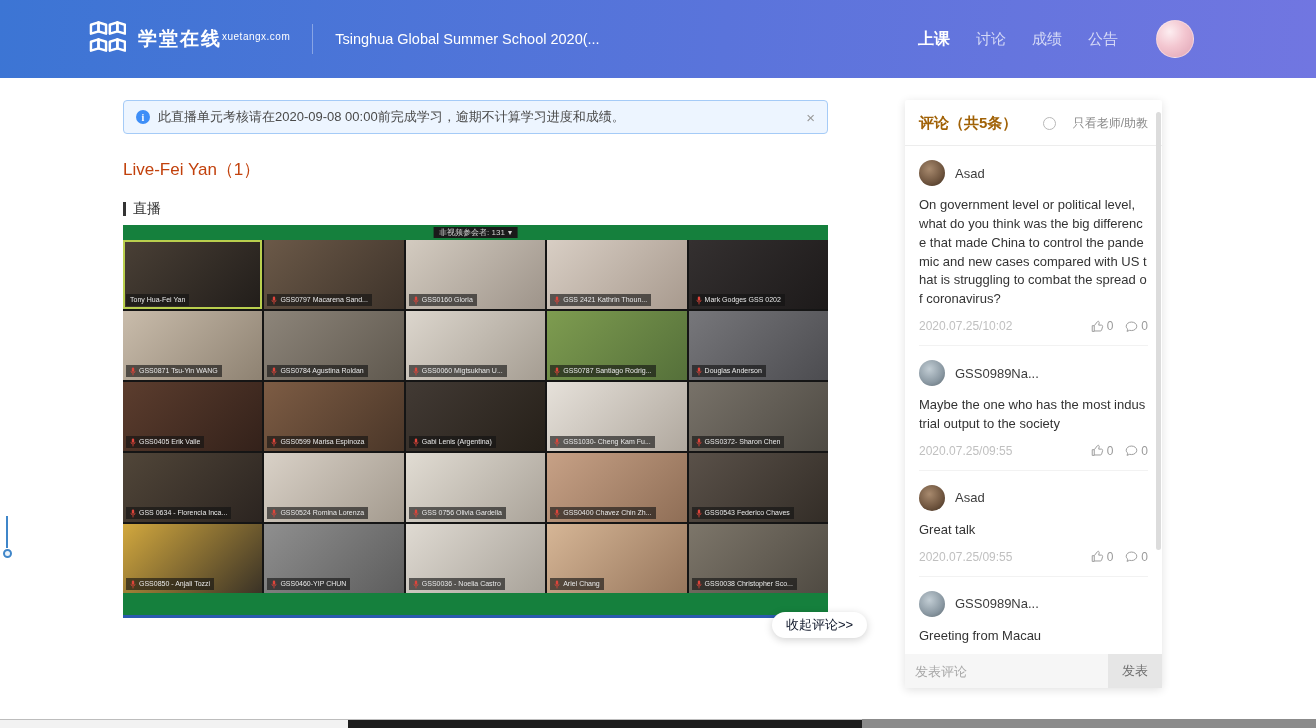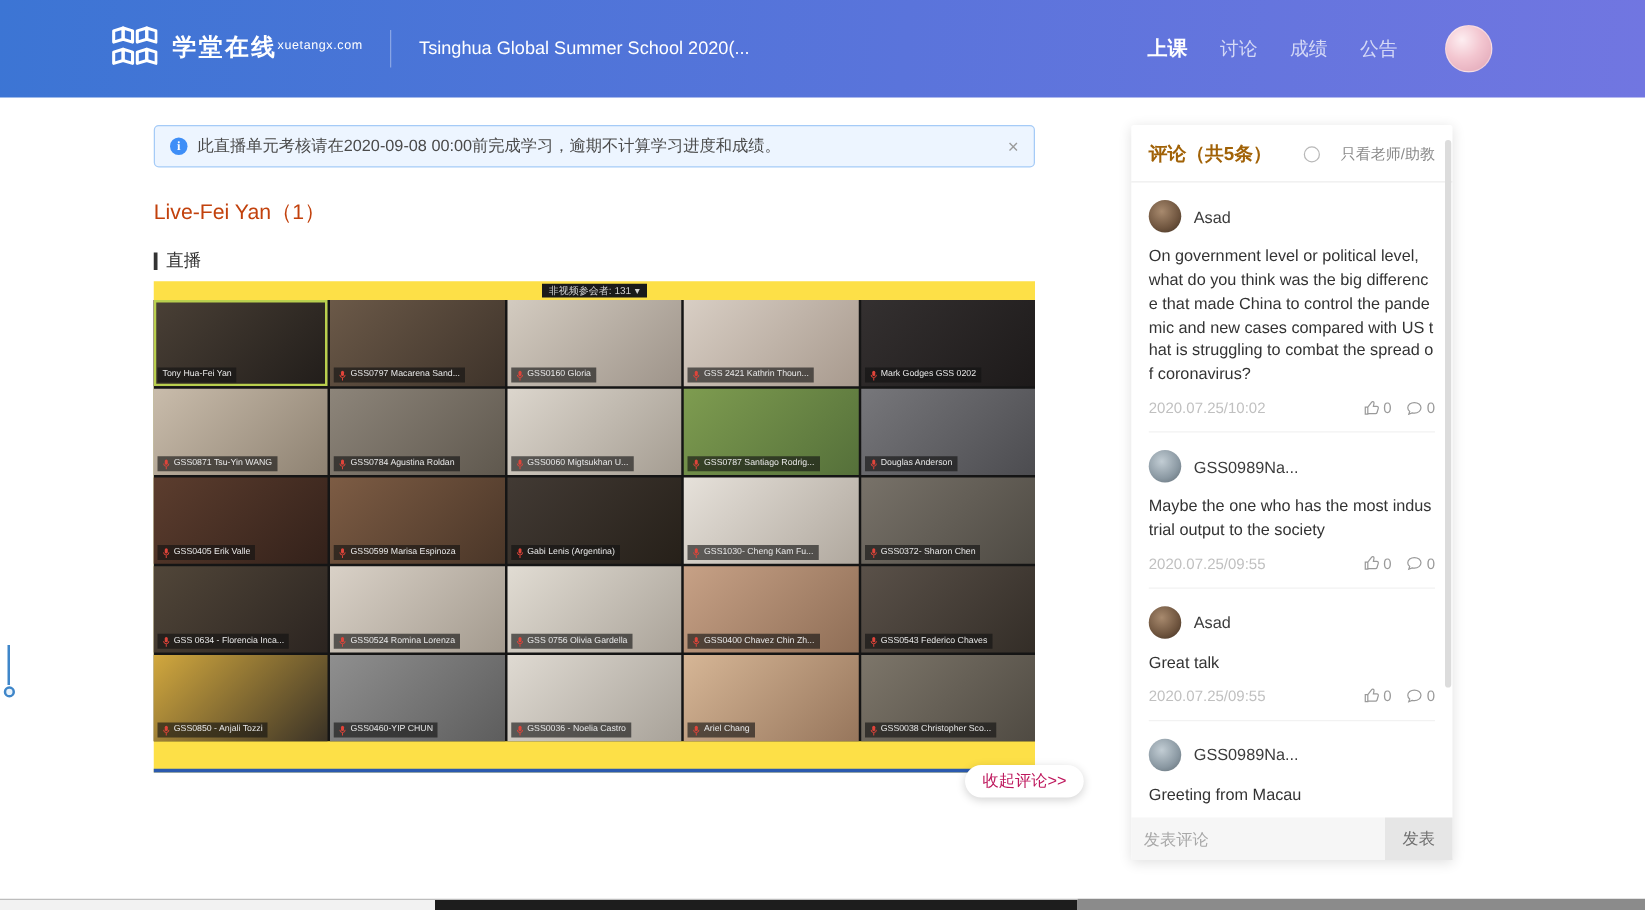--- a/index.html
+++ b/index.html
@@ -32,41 +32,41 @@
   .banner-text { font-size:13px; color:#4a4a4a; }
   .banner-close { margin-left:auto; color:#9a9a9a; font-size:15px; cursor:pointer; line-height:1; }
 
   
   .page-title { position:absolute; left:123px; top:158px; font-size:17px; color:#c2410c; }
   .section-label { position:absolute; left:123px; top:200px; display:flex; align-items:center; }
   .section-bar { width:3px; height:14px; background:#333; margin-right:7px; }
   .section-text { font-size:14px; color:#333; font-weight:500; }
 
   
-  .player { position:absolute; left:123px; top:225px; width:705px; height:393px; background:#fde047; }
+  .player { position:absolute; left:123px; top:225px; width:705px; height:393px; background:#15803d; }
   .player-top { position:absolute; left:0; top:0; right:0; height:15px; }
   .participants-chip { position:absolute; left:50%; transform:translateX(-50%); top:2px;
                        background:#1a1a1a; color:#d0d0d0; font-size:8px; line-height:11px;
                        padding:0 6px; display:flex; gap:3px; align-items:center; white-space:nowrap; }
   .vgrid { position:absolute; left:0; top:15px; right:0; bottom:25px;
            display:grid; grid-template-columns:repeat(5,1fr); grid-template-rows:repeat(5,1fr);
            gap:2px; background:#151515; }
   .tile { position:relative; overflow:hidden; }
   .tile.active { box-shadow:inset 0 0 0 2px #b9cf4e; }
   .tile-label { position:absolute; left:3px; bottom:3px; max-width:93%;
                 background:rgba(18,18,18,.62); color:#e8e8e8; font-size:7px; line-height:10px;
                 padding:1px 4px; display:flex; align-items:center; gap:3px;
                 white-space:nowrap; overflow:hidden; }
   .mic-ico { flex:0 0 auto; display:inline-flex; }
   .progress-line { position:absolute; left:0; bottom:0; width:100%; height:3px; background:#2B5AAE; }
 
   
   .collapse-pill { position:absolute; left:772px; top:612px; height:26px; padding:0 14px;
                    background:#fff; border-radius:13px; box-shadow:0 2px 8px rgba(0,0,0,.18);
-                   color:#be185d; font-size:13px; display:flex; align-items:center; cursor:pointer; }
+                   color:#0f172a; font-size:13px; display:flex; align-items:center; cursor:pointer; }
 
   
   .side-widget { position:absolute; left:3px; top:516px; width:10px; }
   .side-widget .line { width:2px; height:32px; background:#3f86c9; margin-left:3px; }
   .side-widget .ring { width:9px; height:9px; border:2px solid #3f86c9; border-radius:50%; margin-top:1px; background:#eaf3fb; }
 
   
   .bottom-strip { position:absolute; left:0; bottom:0; width:1316px; height:9px; }
   .bs-line { position:absolute; left:0; top:0; width:862px; height:1px; background:#bdbdbd; }
   .bs-a { position:absolute; left:0; top:1px; bottom:0; width:348px; background:#f2f2f2; }

